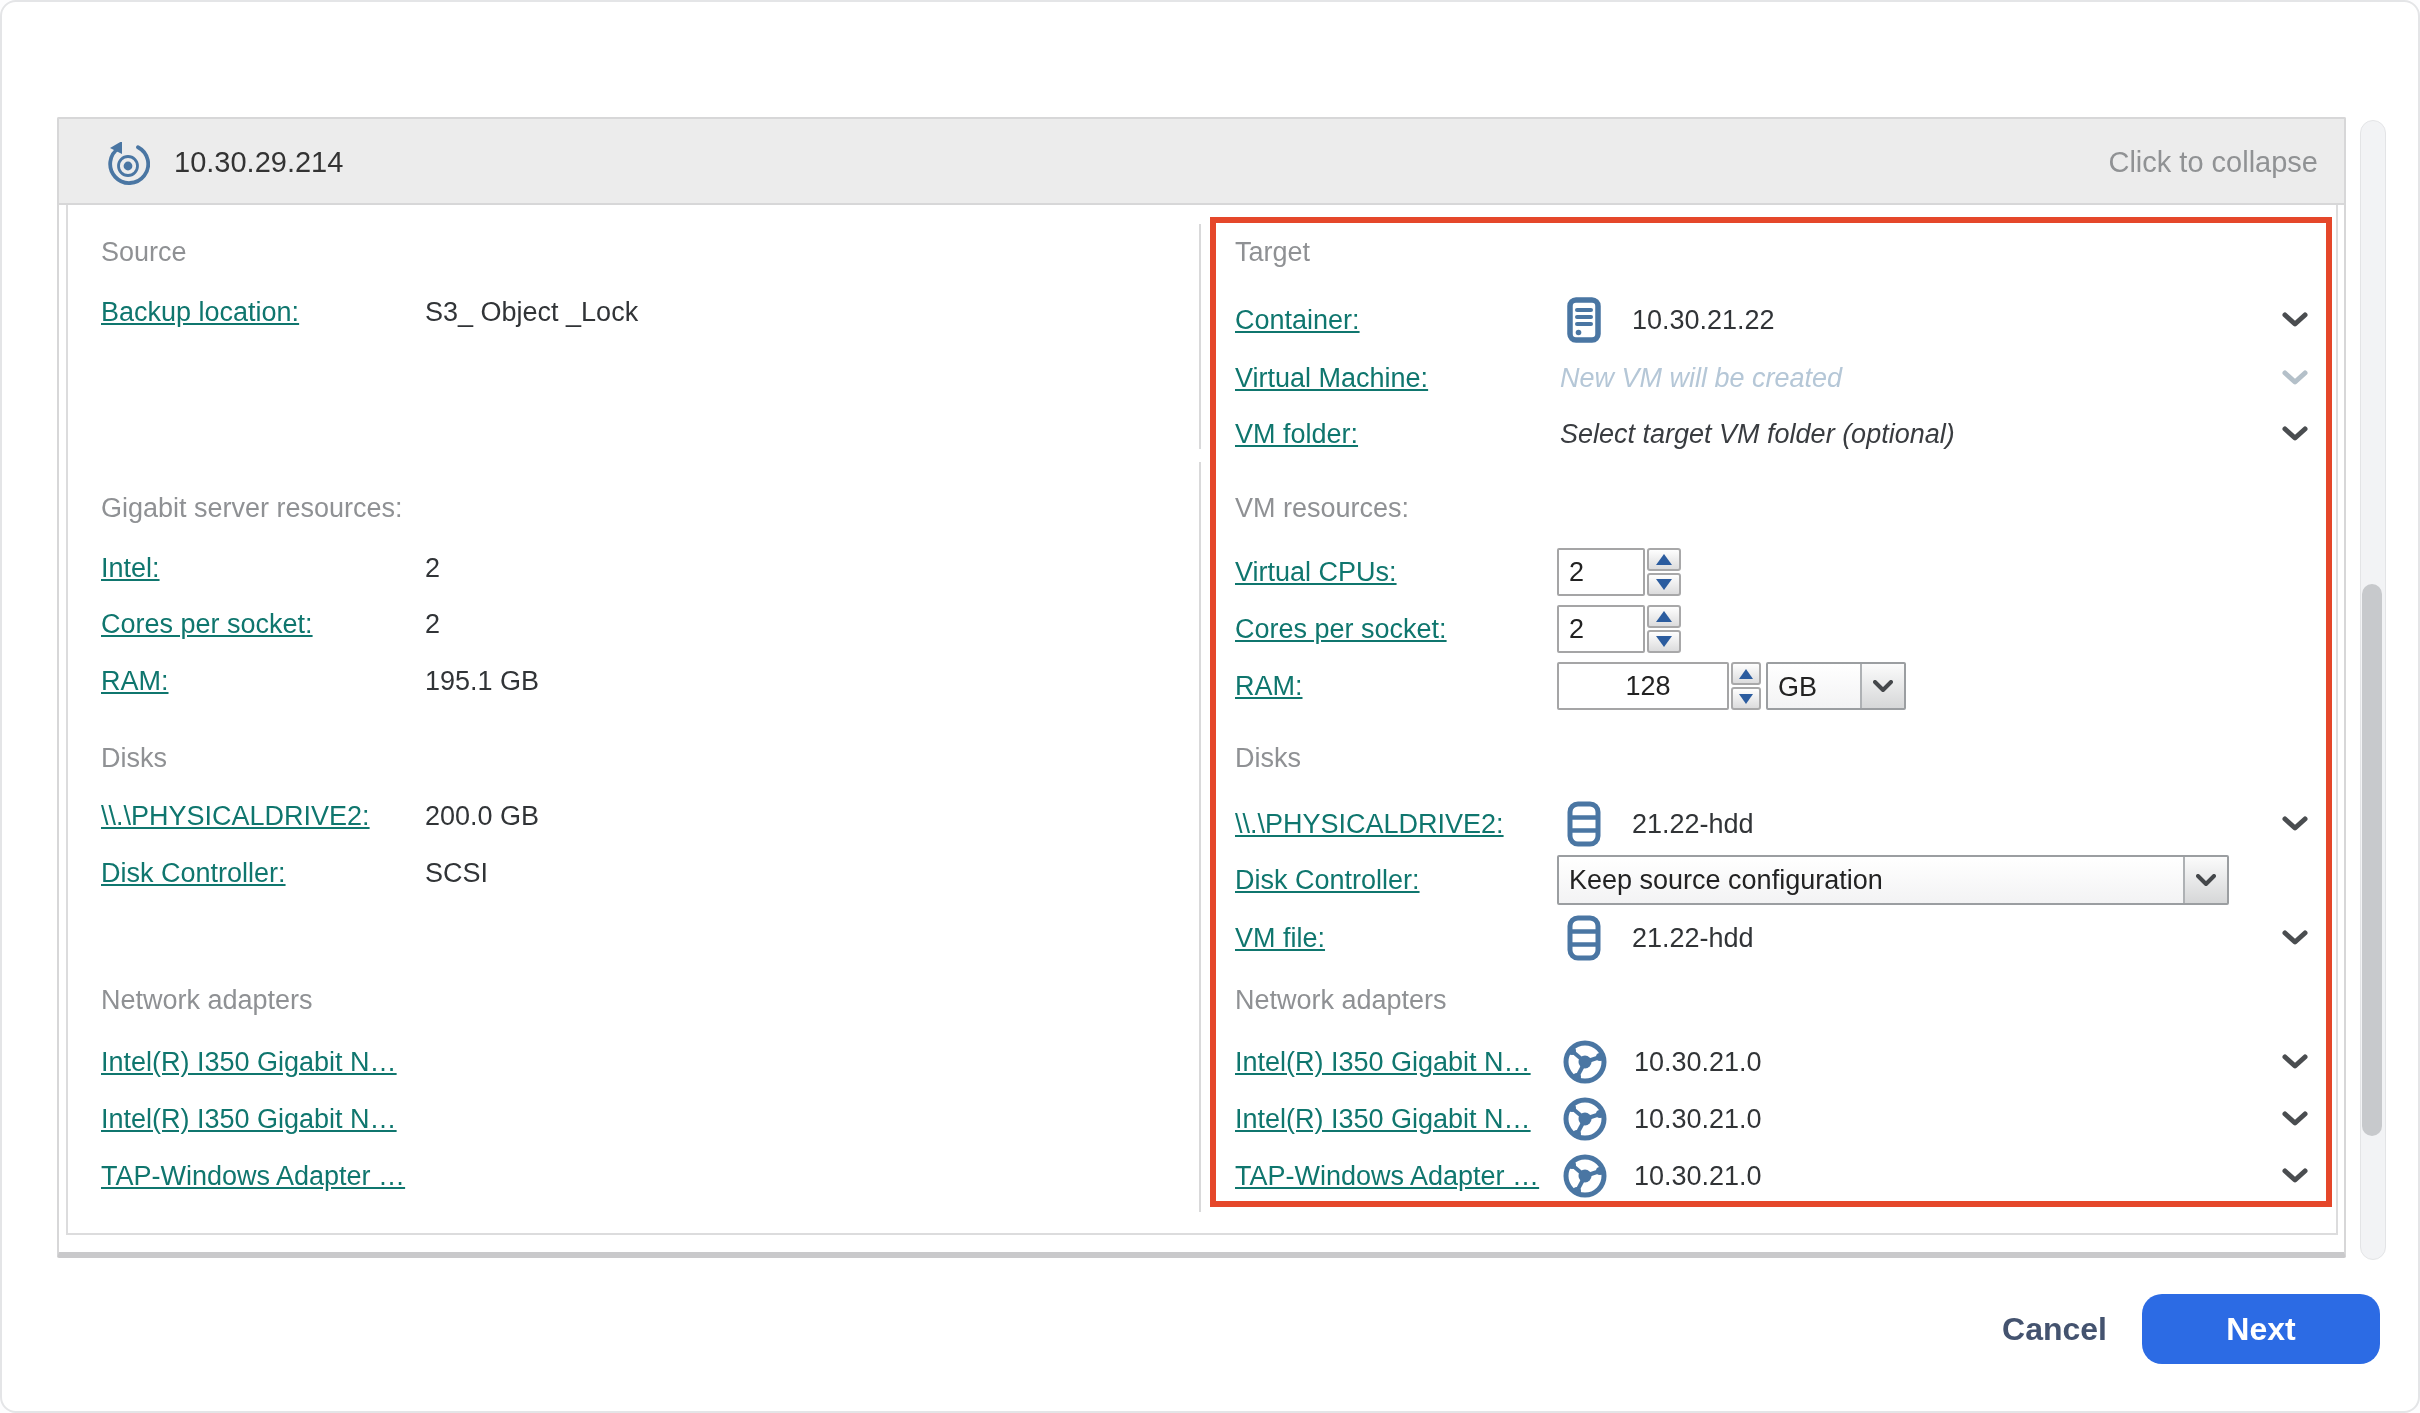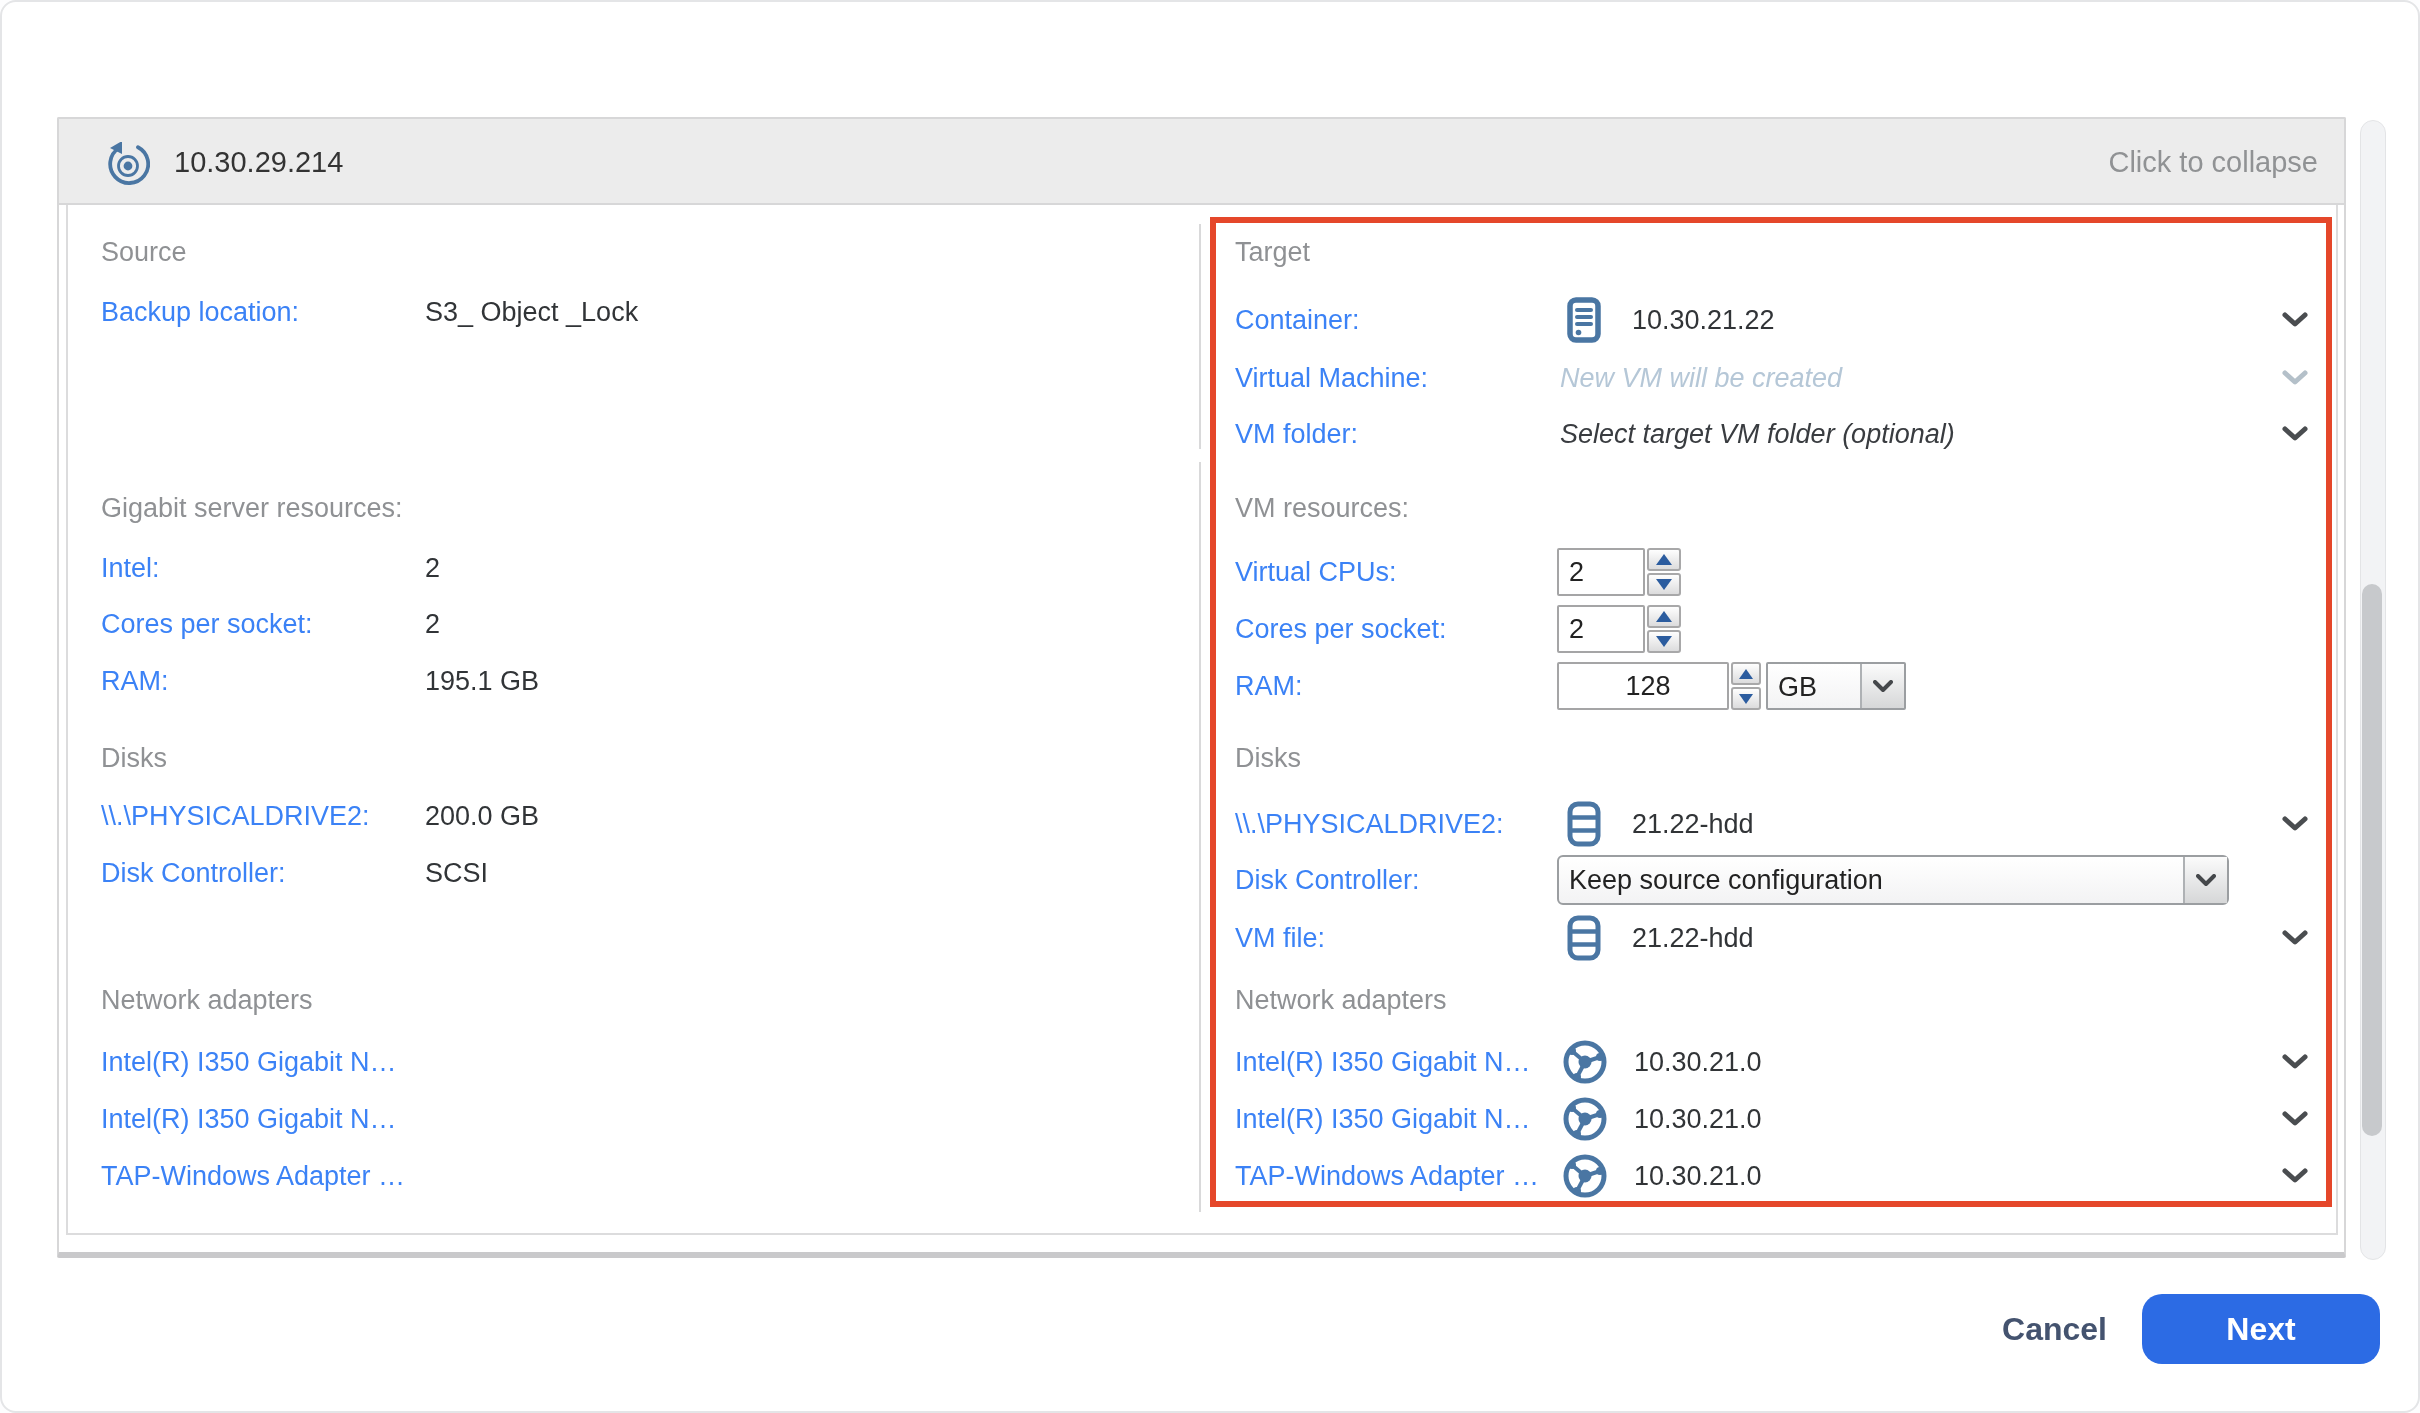--- a/index.html
+++ b/index.html
@@ -20,21 +20,21 @@
   .frame-header{position:absolute;left:57px;top:117px;width:2285px;height:86px;background:#ececec;
     border-bottom:2px solid #d7d7d8;box-sizing:border-box;}
   .panel{position:absolute;left:64px;top:203px;width:2272px;height:1030px;box-sizing:border-box;
     border:2px solid #dcdcdd;border-top:none;background:#fff;}
   .divider{position:absolute;left:1197px;width:2px;background:#d9d9da;}
   .red-box{position:absolute;left:1208px;top:215px;width:1122px;height:990px;box-sizing:border-box;
     border:6px solid #e5472a;}
   
   .txt{position:absolute;height:40px;line-height:40px;font-size:27px;white-space:nowrap;}
   .hdg{color:#8f9194;}
-  .lbl{color:#3b82f6;}
+  .lbl{color:#0f766e;text-decoration:underline;}
   .val{color:#313437;}
   .ital-light{font-style:italic;color:#b5c7d7;}
   .ital-dark{font-style:italic;color:#393c40;}
   .ip-text{position:absolute;left:172px;top:138px;font-size:29px;line-height:44px;color:#333;}
   .collapse-text{position:absolute;right:100px;top:138px;font-size:29px;line-height:44px;color:#909294;cursor:pointer;}
   
   .icon{position:absolute;}
   
   .chev{position:absolute;width:26px;height:16px;cursor:pointer;}
   
@@ -206,21 +206,21 @@
     </svg>
   </span>
   <span class="txt val" style="left:1630px;top:802px;">21.22-hdd</span>
   <span class="chev" style="left:2280px;top:814px;">
     <svg width="26" height="16" viewBox="0 0 26 16">
         <path d="M3 3 L13 12 L23 3" fill="none" stroke="#4a4d50" stroke-width="5" stroke-linecap="round" stroke-linejoin="round"></path>
       </svg>
   </span>
 
   <span class="txt lbl" style="left:1233px;top:858px;">Disk Controller:</span>
-  <div class="combo" style="left:1555px;top:853px;width:672px;height:50px;border-radius:6px;">
+  <div class="combo" style="left:1555px;top:853px;width:672px;height:50px;">
     <span class="combo-field">Keep source configuration</span>
     <span class="combo-btn">
       <svg width="20" height="13" viewBox="0 0 20 13">
           <path d="M2 2 L10 10 L18 2" fill="none" stroke="#45484b" stroke-width="4" stroke-linecap="round" stroke-linejoin="round"></path>
         </svg>
     </span>
   </div>
 
   <span class="txt lbl" style="left:1233px;top:916px;">VM file:</span>
   <span class="icon" style="left:1565px;top:913px;width:34px;height:46px;">

